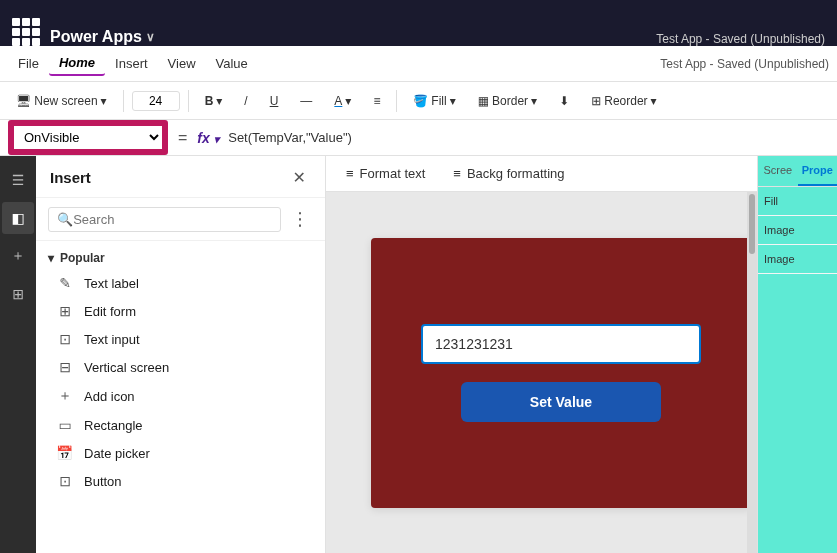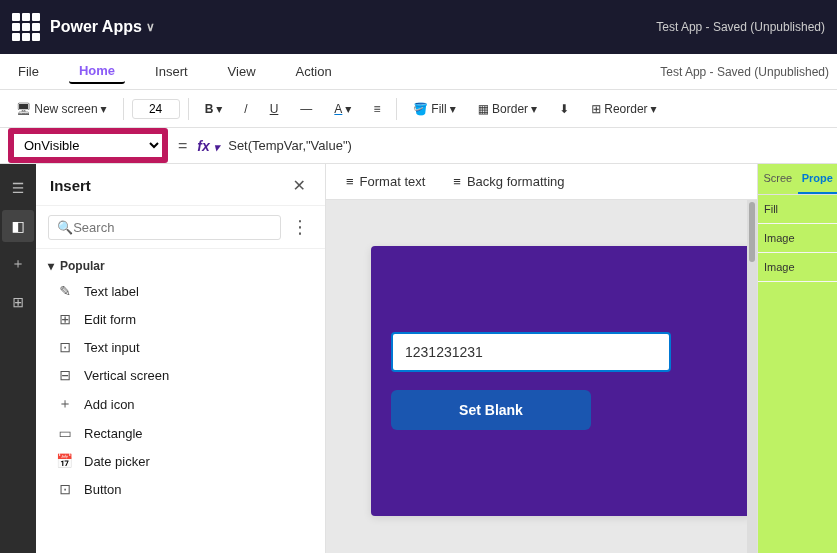--- a/index.html
+++ b/index.html
@@ -1,23 +1,23 @@
 <!DOCTYPE html>
 <html><head>
   <meta charset="utf-8">
   <style>
     * { box-sizing: border-box; margin: 0; padding: 0; }
     body { font-family: 'Segoe UI', sans-serif; font-size: 13px; background: #f3f2f1; overflow: hidden; width: 837px; height: 553px; }
 
     
     .title-bar {
       background: #1a1a2e;
-      height: 54px;
-      display: flex;
-      align-items: center;
+      height: 46px;
+      display: flex;
+      align-items: flex-end;
       padding: 0 12px;
       gap: 10px;
     }
     .waffle-icon {
       width: 28px; height: 28px;
       display: grid; grid-template-columns: repeat(3, 8px); grid-template-rows: repeat(3, 8px);
       gap: 2px; cursor: pointer;
     }
     .waffle-icon span { background: white; border-radius: 1px; display: block; }
     .app-title {
@@ -31,33 +31,34 @@
     .title-right { margin-left: auto; color: #ccc; font-size: 12px; }
 
     
     .menu-bar {
       background: white;
       height: 36px;
       display: flex;
       align-items: center;
       padding: 0 8px;
       border-bottom: 1px solid #e1e1e1;
-      gap: 20px;
+      gap: 0;
     }
     .menu-item {
       padding: 4px 10px;
       cursor: pointer;
       font-size: 13px;
       border-radius: 3px;
       color: #333;
     }
     .menu-item.active {
-      color: #8b5cf6;
+      color: #000000;
       font-weight: 600;
-      border-bottom: 2px solid #000000;
+      border-bottom: 2px solid #a21caf;
+      font-style: italic;
     }
     .title-info { margin-left: auto; font-size: 12px; color: #555; }
 
     
     .toolbar {
       background: white;
       height: 38px;
       display: flex;
       align-items: center;
       padding: 0 8px;
@@ -196,27 +197,28 @@
     }
     .canvas-content {
       flex: 1;
       display: flex;
       align-items: center;
       justify-content: center;
       background: #e8e8e8;
       position: relative;
     }
     .canvas-white {
-      background: #4c1d95;
+      background: #7f1d1d;
       width: 380px;
       height: 270px;
       border-radius: 4px;
       box-shadow: 0 2px 8px rgba(0,0,0,0.1);
       display: flex;
       flex-direction: column;
+      align-items: center;
       justify-content: center;
       gap: 18px;
       padding: 20px;
       margin-left: 39px;
     }
     .canvas-input {
       width: 280px;
       border: 2px solid #0078d4;
       border-radius: 4px;
       padding: 10px 12px;
@@ -246,21 +248,21 @@
     .scrollbar-thumb {
       height: 60px;
       background: #aaa;
       border-radius: 3px;
       margin: 2px;
     }
 
     
     .right-panel {
       width: 80px;
-      background: #bef264;
+      background: #5eead4;
       border-left: 1px solid #e1e1e1;
       display: flex;
       flex-direction: column;
     }
     .right-tabs {
       display: flex;
       border-bottom: 1px solid #e1e1e1;
     }
     .right-tab {
       flex: 1; text-align: center; padding: 8px 2px;
@@ -294,21 +296,21 @@
     <span style="font-size:12px;color:#ccc;cursor:pointer;">∨</span>
   </div>
   <div class="title-right">Test App - Saved (Unpublished)</div>
 </div>
 
 <div class="menu-bar">
   <div class="menu-item">File</div>
   <div class="menu-item active">Home</div>
   <div class="menu-item">Insert</div>
   <div class="menu-item">View</div>
-  <div class="menu-item">Action</div>
+  <div class="menu-item">Value</div>
   <div class="title-info">Test App - Saved (Unpublished)</div>
 </div>
 
 <div class="toolbar">
   <div class="toolbar-btn">
     <span>🖥</span>
     <span>New screen</span>
     <span>▾</span>
   </div>
   <div class="toolbar-sep"></div>
@@ -427,21 +429,21 @@
         <span>Format text</span>
       </div>
       <div class="format-tab">
         <span>≡</span>
         <span>Backg formatting</span>
       </div>
     </div>
     <div class="canvas-content">
       <div class="canvas-white">
         <input class="canvas-input" value="1231231231" style="">
-        <div class="canvas-btn">Set Blank</div>
+        <div class="canvas-btn">Set Value</div>
       </div>
       <div class="scrollbar-right">
         <div class="scrollbar-thumb"></div>
       </div>
     </div>
   </div>
 
   <div class="right-panel">
     <div class="right-tabs">
       <div class="right-tab">Scree</div>

